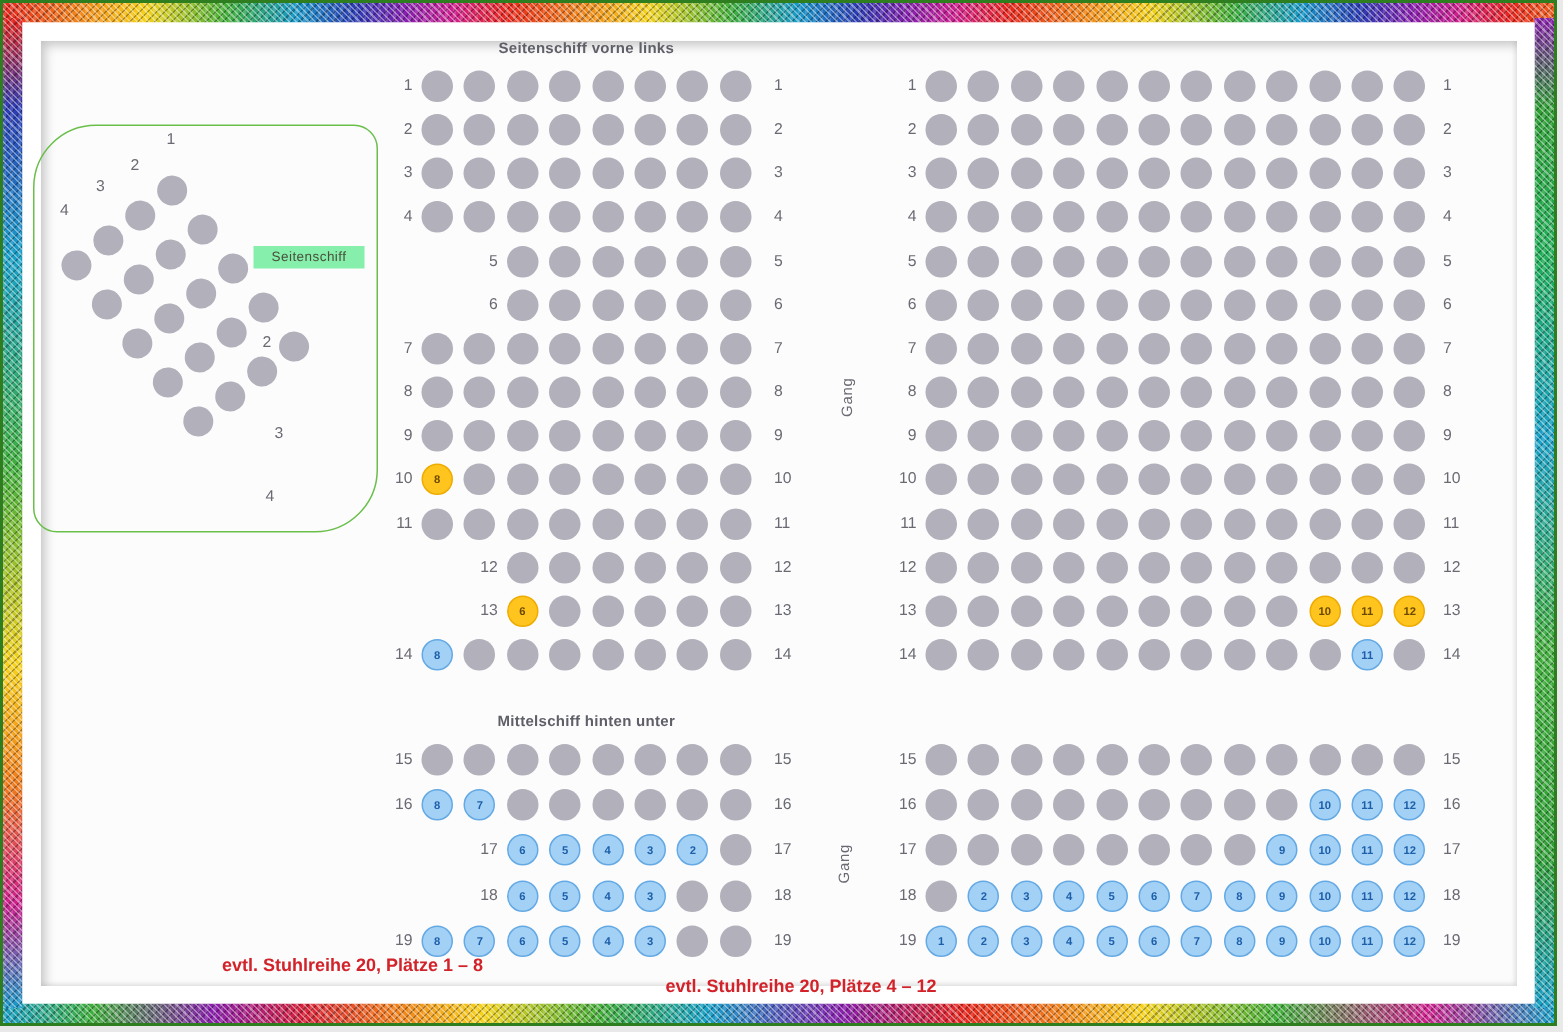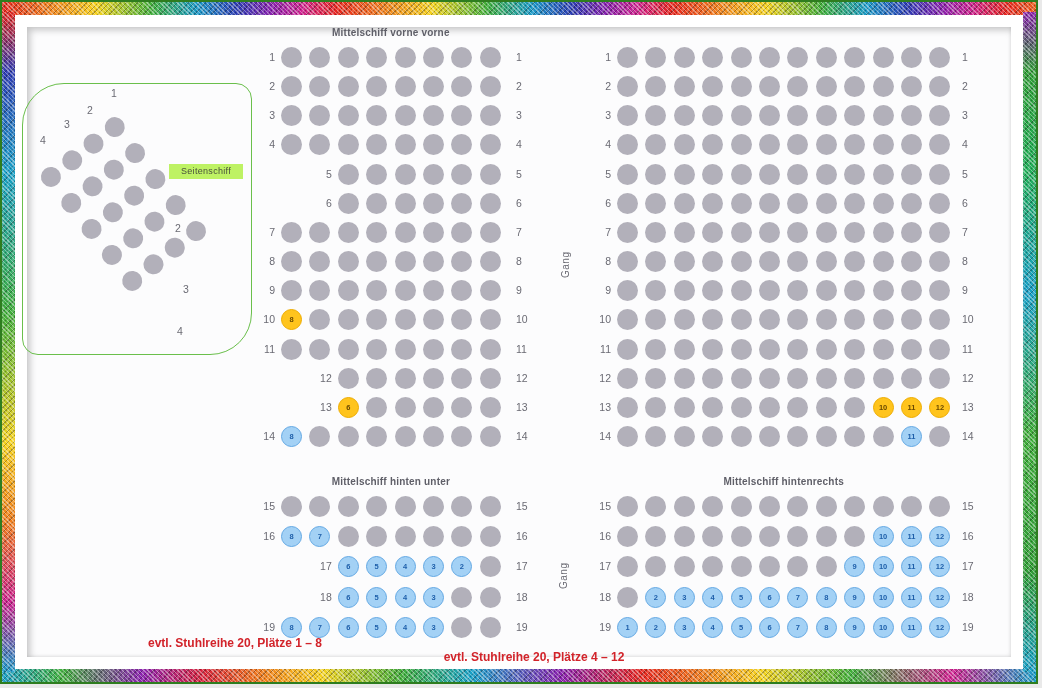--- a/index.html
+++ b/index.html
@@ -35,21 +35,21 @@
   .seat.y{background:#ffc41d;border:1.5px solid #eeac00;color:#6b4a00;}
   .seat.b{background:#a3d1f5;border:1.5px solid #64a9e4;color:#1e5faa;}
   .gang{position:absolute;font-size:10px;color:#6a6a73;writing-mode:vertical-rl;transform:rotate(180deg);letter-spacing:.5px;}
   .footnote{position:absolute;font-size:12px;font-weight:700;color:#d2232a;text-align:center;white-space:nowrap;}
   
   .inset{position:absolute;left:22px;top:83px;width:230px;height:272px;border:1.5px solid #6abf4b;
          border-radius:42px 16px 42px 16px;box-sizing:border-box;}
   .inset-grid{position:absolute;left:50px;top:44px;display:grid;grid-template-columns:repeat(4,20px);gap:13px 7px;transform:rotate(-38deg);}
   .inset-grid .c{width:20px;height:20px;border-radius:50%;background:#b2b0ba;}
   .diag-num{position:absolute;font-size:10.5px;color:#6a6a73;width:14px;text-align:center;}
-  .seiten-tag{position:absolute;left:146px;top:80px;width:74px;height:15px;background:#bef264;
+  .seiten-tag{position:absolute;left:146px;top:80px;width:74px;height:15px;background:#86efac;
               color:#49503c;font-size:9px;line-height:15px;text-align:center;letter-spacing:.3px;}
   .empore-note{position:absolute;left:32px;top:216px;font-size:12.5px;font-weight:600;color:#d2232a;line-height:22px;white-space:nowrap;}
 </style>
 </head>
 <body>
 
 <div class="frame">
   <div class="strip strip-top"></div>
   <div class="strip strip-bottom"></div>
   <div class="strip strip-left"></div>
@@ -89,21 +89,21 @@
   <div class="diag-num" style="left:156px;top:199px;">3</div>
   <div class="diag-num" style="left:150px;top:241px;">4</div>
   <div class="seiten-tag">Seitenschiff</div>
 </div>
 
 <div class="gang" style="left:560px;top:228px;height:50px;">Gang</div>
 <div class="gang" style="left:558px;top:539px;height:50px;">Gang</div>
 
 <div id="plan">
     <div class="abs" style="left: 242px; top: 47px; width: 304px; height: 412.1px;">
-      <div class="section-title" style="left: 39px; top: -20px; width: 219.8px;">Mittelschiff vorne vorne</div>
+      <div class="section-title" style="left: 39px; top: -20px; width: 219.8px;">Seitenschiff vorne links</div>
       <div class="row" style="left: 0px; top: 0px; width: 100%;">
         <div class="rowlab l" style="left: 9px;">1</div>
         <div class="seat g" style="left: 39px;"></div>
         <div class="seat g" style="left: 67.4px;"></div>
         <div class="seat g" style="left: 95.8px;"></div>
         <div class="seat g" style="left: 124.2px;"></div>
         <div class="seat g" style="left: 152.6px;"></div>
         <div class="seat g" style="left: 181px;"></div>
         <div class="seat g" style="left: 209.4px;"></div>
         <div class="seat g" style="left: 237.8px;"></div>
@@ -537,21 +537,20 @@
         <div class="seat b" style="left: 95.8px;">6</div>
         <div class="seat b" style="left: 124.2px;">5</div>
         <div class="seat b" style="left: 152.6px;">4</div>
         <div class="seat b" style="left: 181px;">3</div>
         <div class="seat g" style="left: 209.4px;"></div>
         <div class="seat g" style="left: 237.8px;"></div>
         <div class="rowlab r" style="left: 274px;">19</div>
       </div>
     </div>
     <div class="abs" style="left: 598px; top: 496px; width: 394px; height: 155px;">
-      <div class="section-title" style="left: 19px; top: -20px; width: 333.4px;">Mittelschiff hintenrechts</div>
       <div class="row" style="left: 0px; top: 0px; width: 100%;">
         <div class="rowlab l" style="left: -11px;">15</div>
         <div class="seat g" style="left: 19px;"></div>
         <div class="seat g" style="left: 47.4px;"></div>
         <div class="seat g" style="left: 75.8px;"></div>
         <div class="seat g" style="left: 104.2px;"></div>
         <div class="seat g" style="left: 132.6px;"></div>
         <div class="seat g" style="left: 161px;"></div>
         <div class="seat g" style="left: 189.4px;"></div>
         <div class="seat g" style="left: 217.8px;"></div>

